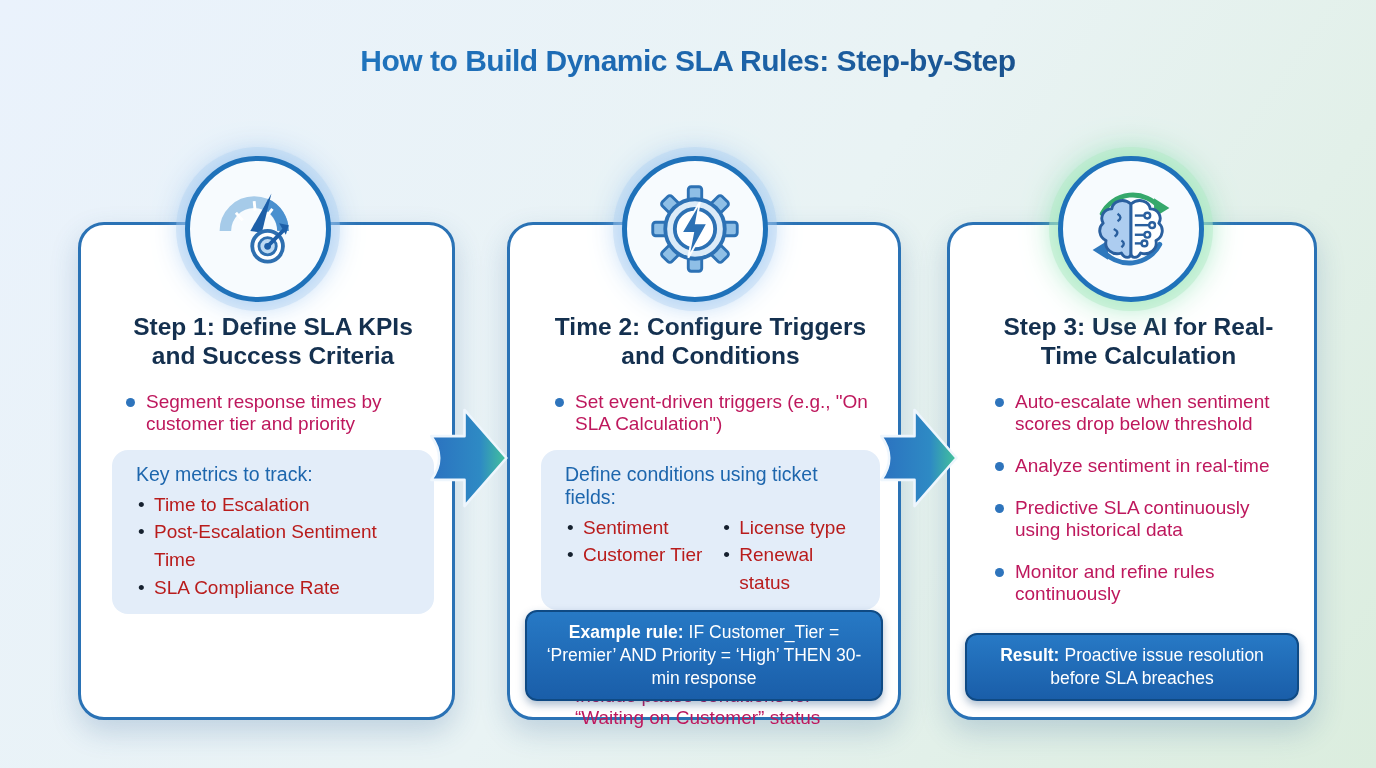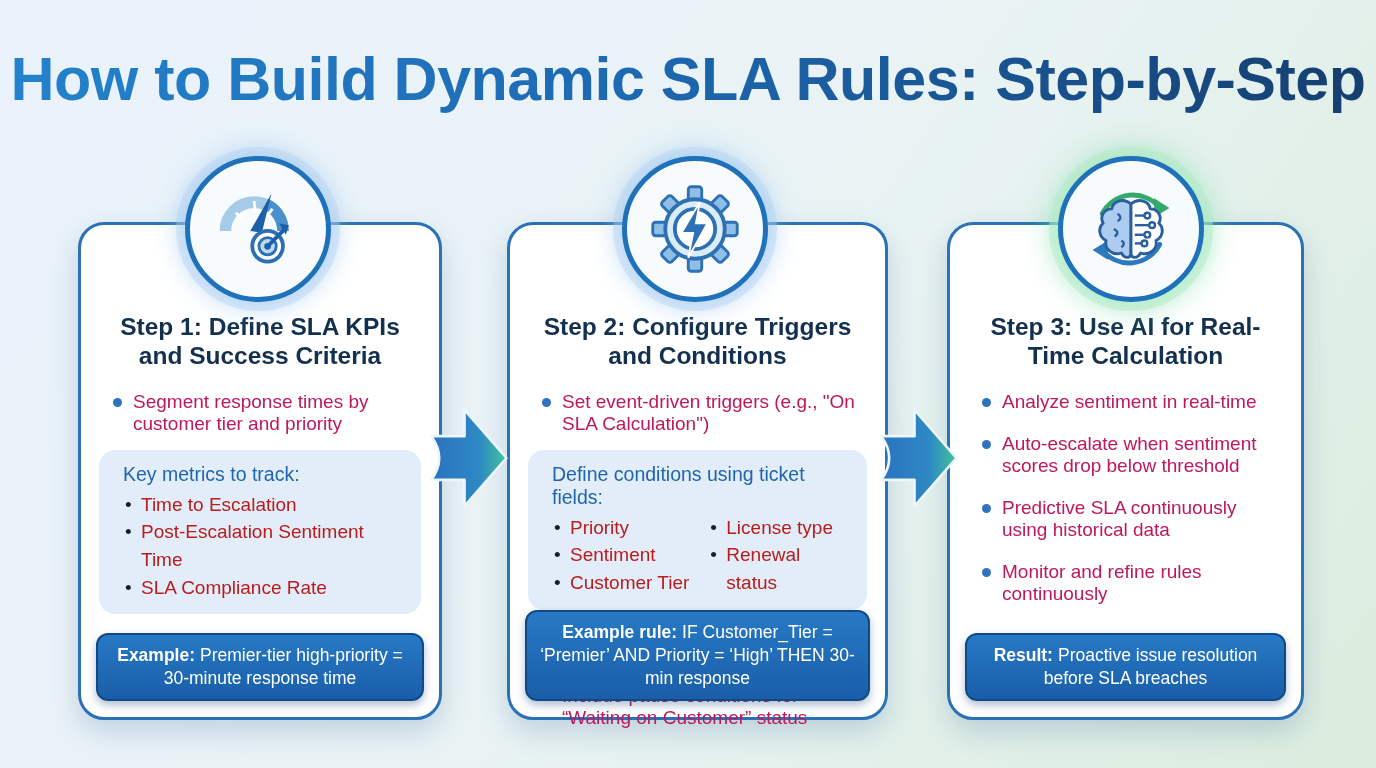--- a/index.html
+++ b/index.html
@@ -5,29 +5,30 @@
   html,body{margin:0;padding:0;}
   body{
     width:1376px;height:768px;overflow:hidden;
     font-family:"Liberation Sans",sans-serif;
     background:linear-gradient(125deg,#eaf2fc 0%,#e9f3f4 52%,#dbedde 100%);
     position:relative;
   }
   .canvas{position:absolute;inset:0;}
   h1.title{
     position:absolute;top:44px;left:0;width:100%;margin:0;
-    text-align:center;font-size:61px;font-weight:bold;letter-spacing:-0.5px;
+    text-align:center;font-size:30px;font-weight:bold;letter-spacing:-0.5px;
     background:linear-gradient(90deg,#2383cc 0%,#1d69b2 45%,#163e6f 100%);
     -webkit-background-clip:text;background-clip:text;
     color:transparent;-webkit-text-fill-color:transparent;
   }
   .card{
     position:absolute;top:222px;height:492px;background:#ffffff;
     border:3px solid #2a72b5;border-radius:26px;
     box-shadow:0 12px 28px rgba(45,95,150,.22);
+    padding-left:13px;
   }
   .c1{left:78px;width:358px}
   .c2{left:507px;width:375px}
   .c3{left:947px;width:351px}
   .badge{
     position:absolute;top:-69px;width:136px;height:136px;border-radius:50%;
     background:#f7fbfe;border:5px solid #1f72ba;
     display:flex;align-items:center;justify-content:center;
     box-shadow:0 0 0 9px rgba(172,207,240,.35),0 0 30px rgba(140,190,240,.9);
   }
@@ -101,52 +102,48 @@
       <li>Segment response times by customer tier and priority</li>
     </ul>
     <div class="hlbox">
       <div class="hlhead">Key metrics to track:</div>
       <ul class="hllist">
         <li>Time to Escalation</li>
         <li>Post-Escalation Sentiment Time</li>
         <li>SLA Compliance Rate</li>
       </ul>
     </div>
-    <div class="ftr">
-      <span class="lbl">Example:</span><span>Premier-tier high-priority = 30-minute response time</span>
-    </div>
   </section>
 
   <section class="card c2">
     <div class="badge">
       <svg viewBox="0 0 100 100">
         <g fill="#8fbfe6" stroke="#2d71b4" stroke-width="3">
           <rect x="43" y="6" width="14" height="16" rx="3"></rect>
           <rect x="43" y="6" width="14" height="16" rx="3" transform="rotate(45 50 50)"></rect>
           <rect x="43" y="6" width="14" height="16" rx="3" transform="rotate(90 50 50)"></rect>
           <rect x="43" y="6" width="14" height="16" rx="3" transform="rotate(135 50 50)"></rect>
           <rect x="43" y="6" width="14" height="16" rx="3" transform="rotate(180 50 50)"></rect>
           <rect x="43" y="6" width="14" height="16" rx="3" transform="rotate(225 50 50)"></rect>
           <rect x="43" y="6" width="14" height="16" rx="3" transform="rotate(270 50 50)"></rect>
           <rect x="43" y="6" width="14" height="16" rx="3" transform="rotate(315 50 50)"></rect>
         </g>
         <circle cx="50" cy="50" r="31" fill="#dcebf8" stroke="#2d71b4" stroke-width="4"></circle>
         <circle cx="50" cy="50" r="21" fill="#ffffff" stroke="#2d71b4" stroke-width="4"></circle>
         <polygon points="55,22 36,54 48,54 43,80 63,44 51,44" fill="#2d71b4" stroke="#ffffff" stroke-width="2"></polygon>
       </svg>
     </div>
-    <h2>Step 2: Configure Triggers and Conditions</h2>
+    <h2>Time 2: Configure Triggers and Conditions</h2>
     <ul class="bullets">
       <li>Set event-driven triggers (e.g., "On SLA Calculation")</li>
     </ul>
     <div class="hlbox">
       <div class="hlhead">Define conditions using ticket fields:</div>
       <div class="cols">
         <ul class="hllist colA">
-          <li>Priority</li>
           <li>Sentiment</li>
           <li>Customer Tier</li>
         </ul>
         <ul class="hllist colB">
           <li>License type</li>
           <li>Renewal status</li>
         </ul>
       </div>
     </div>
     <ul class="bullets" style="margin-top:16px">
@@ -177,22 +174,22 @@
           <line x1="54" y1="65" x2="61" y2="65"></line>
           <circle cx="67" cy="36" r="3"></circle>
           <circle cx="72" cy="46" r="3"></circle>
           <circle cx="67" cy="56" r="3"></circle>
           <circle cx="64" cy="65" r="3"></circle>
         </g>
       </svg>
     </div>
     <h2>Step 3: Use AI for Real-Time Calculation</h2>
     <ul class="bullets">
+      <li>Auto-escalate when sentiment scores drop below threshold</li>
       <li>Analyze sentiment in real-time</li>
-      <li>Auto-escalate when sentiment scores drop below threshold</li>
       <li>Predictive SLA continuously using historical data</li>
       <li>Monitor and refine rules continuously</li>
     </ul>
     <div class="ftr">
       <span class="lbl">Result:</span><span>Proactive issue resolution before SLA breaches</span>
     </div>
   </section>
 
   <svg class="arrow a1" viewBox="0 0 100 126">
     <defs>

